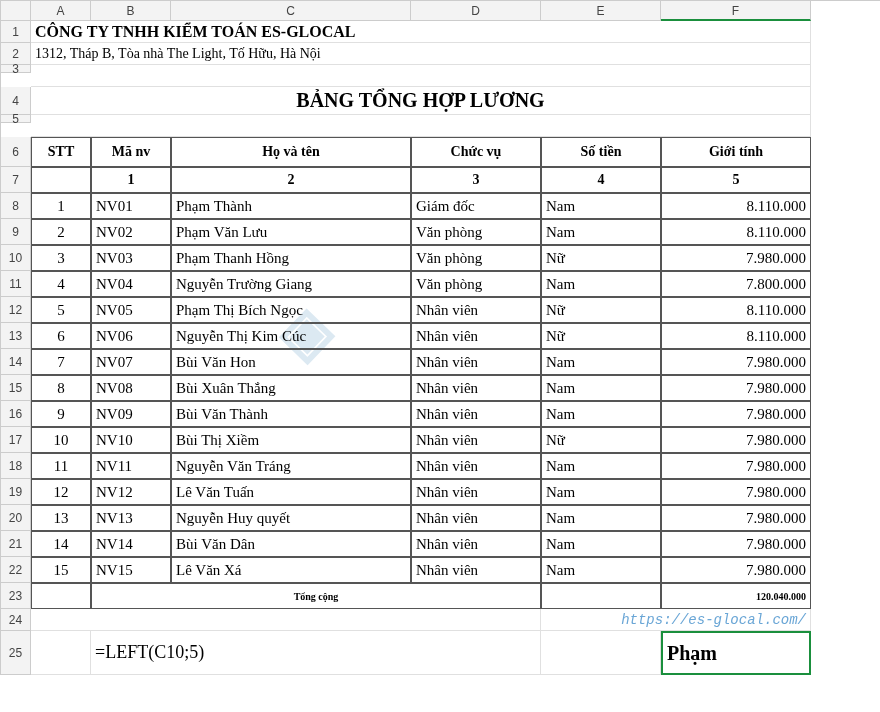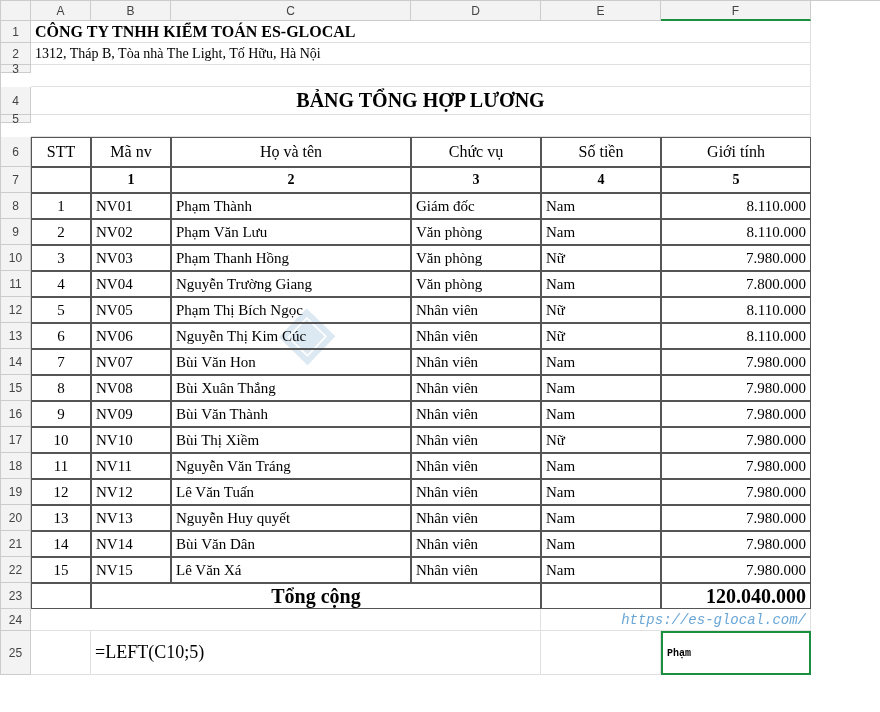--- a/index.html
+++ b/index.html
@@ -57,47 +57,46 @@
   .hrow3 { height: 28px; }
   .hrow6 { height: 30px; }
   .hrow7 { height: 26px; }
   .hdata { height: 26px; }
   .hrow25{ height: 44px; }
 
   .company { font-weight: bold; font-size: 16px; }
   .title   { font-weight: bold; font-size: 20px; justify-content: center; text-align: right; }
 
   .th {
-    font-weight: normal;
+    font-weight: bold;
     justify-content: center;
     border: 1px solid #555 !important;
-    font-size: 16px;
+    font-size: 14px;
   }
   .thnum {
     font-weight: bold;
     justify-content: center;
     border: 1px solid #555 !important;
     font-size: 14px;
   }
   .td {
     border: 1px solid #555 !important;
     font-size: 15px;
   }
   .tdc { justify-content: center; }
   .tdr { justify-content: flex-end; }
   .tot {
     font-weight: bold;
     border: 1px solid #555 !important;
-    font-size: 20px;
+    font-size: 10px;
   }
   .selcell {
     border: 2px solid #1a8f3d !important;
     font-weight: bold;
-    font-size: 10px;
-    font-family: Liberation Mono, monospace;
+    font-size: 20px;
   }
   .formula { font-size: 18px; }
   .urlnote {
     font-family: Liberation Mono, monospace;
     font-size: 14px;
     color: #6aa6d6;
     justify-content: flex-end;
     font-style: italic;
   }
   .colF-hdr { border-bottom: 2px solid #1a8f3d; }

